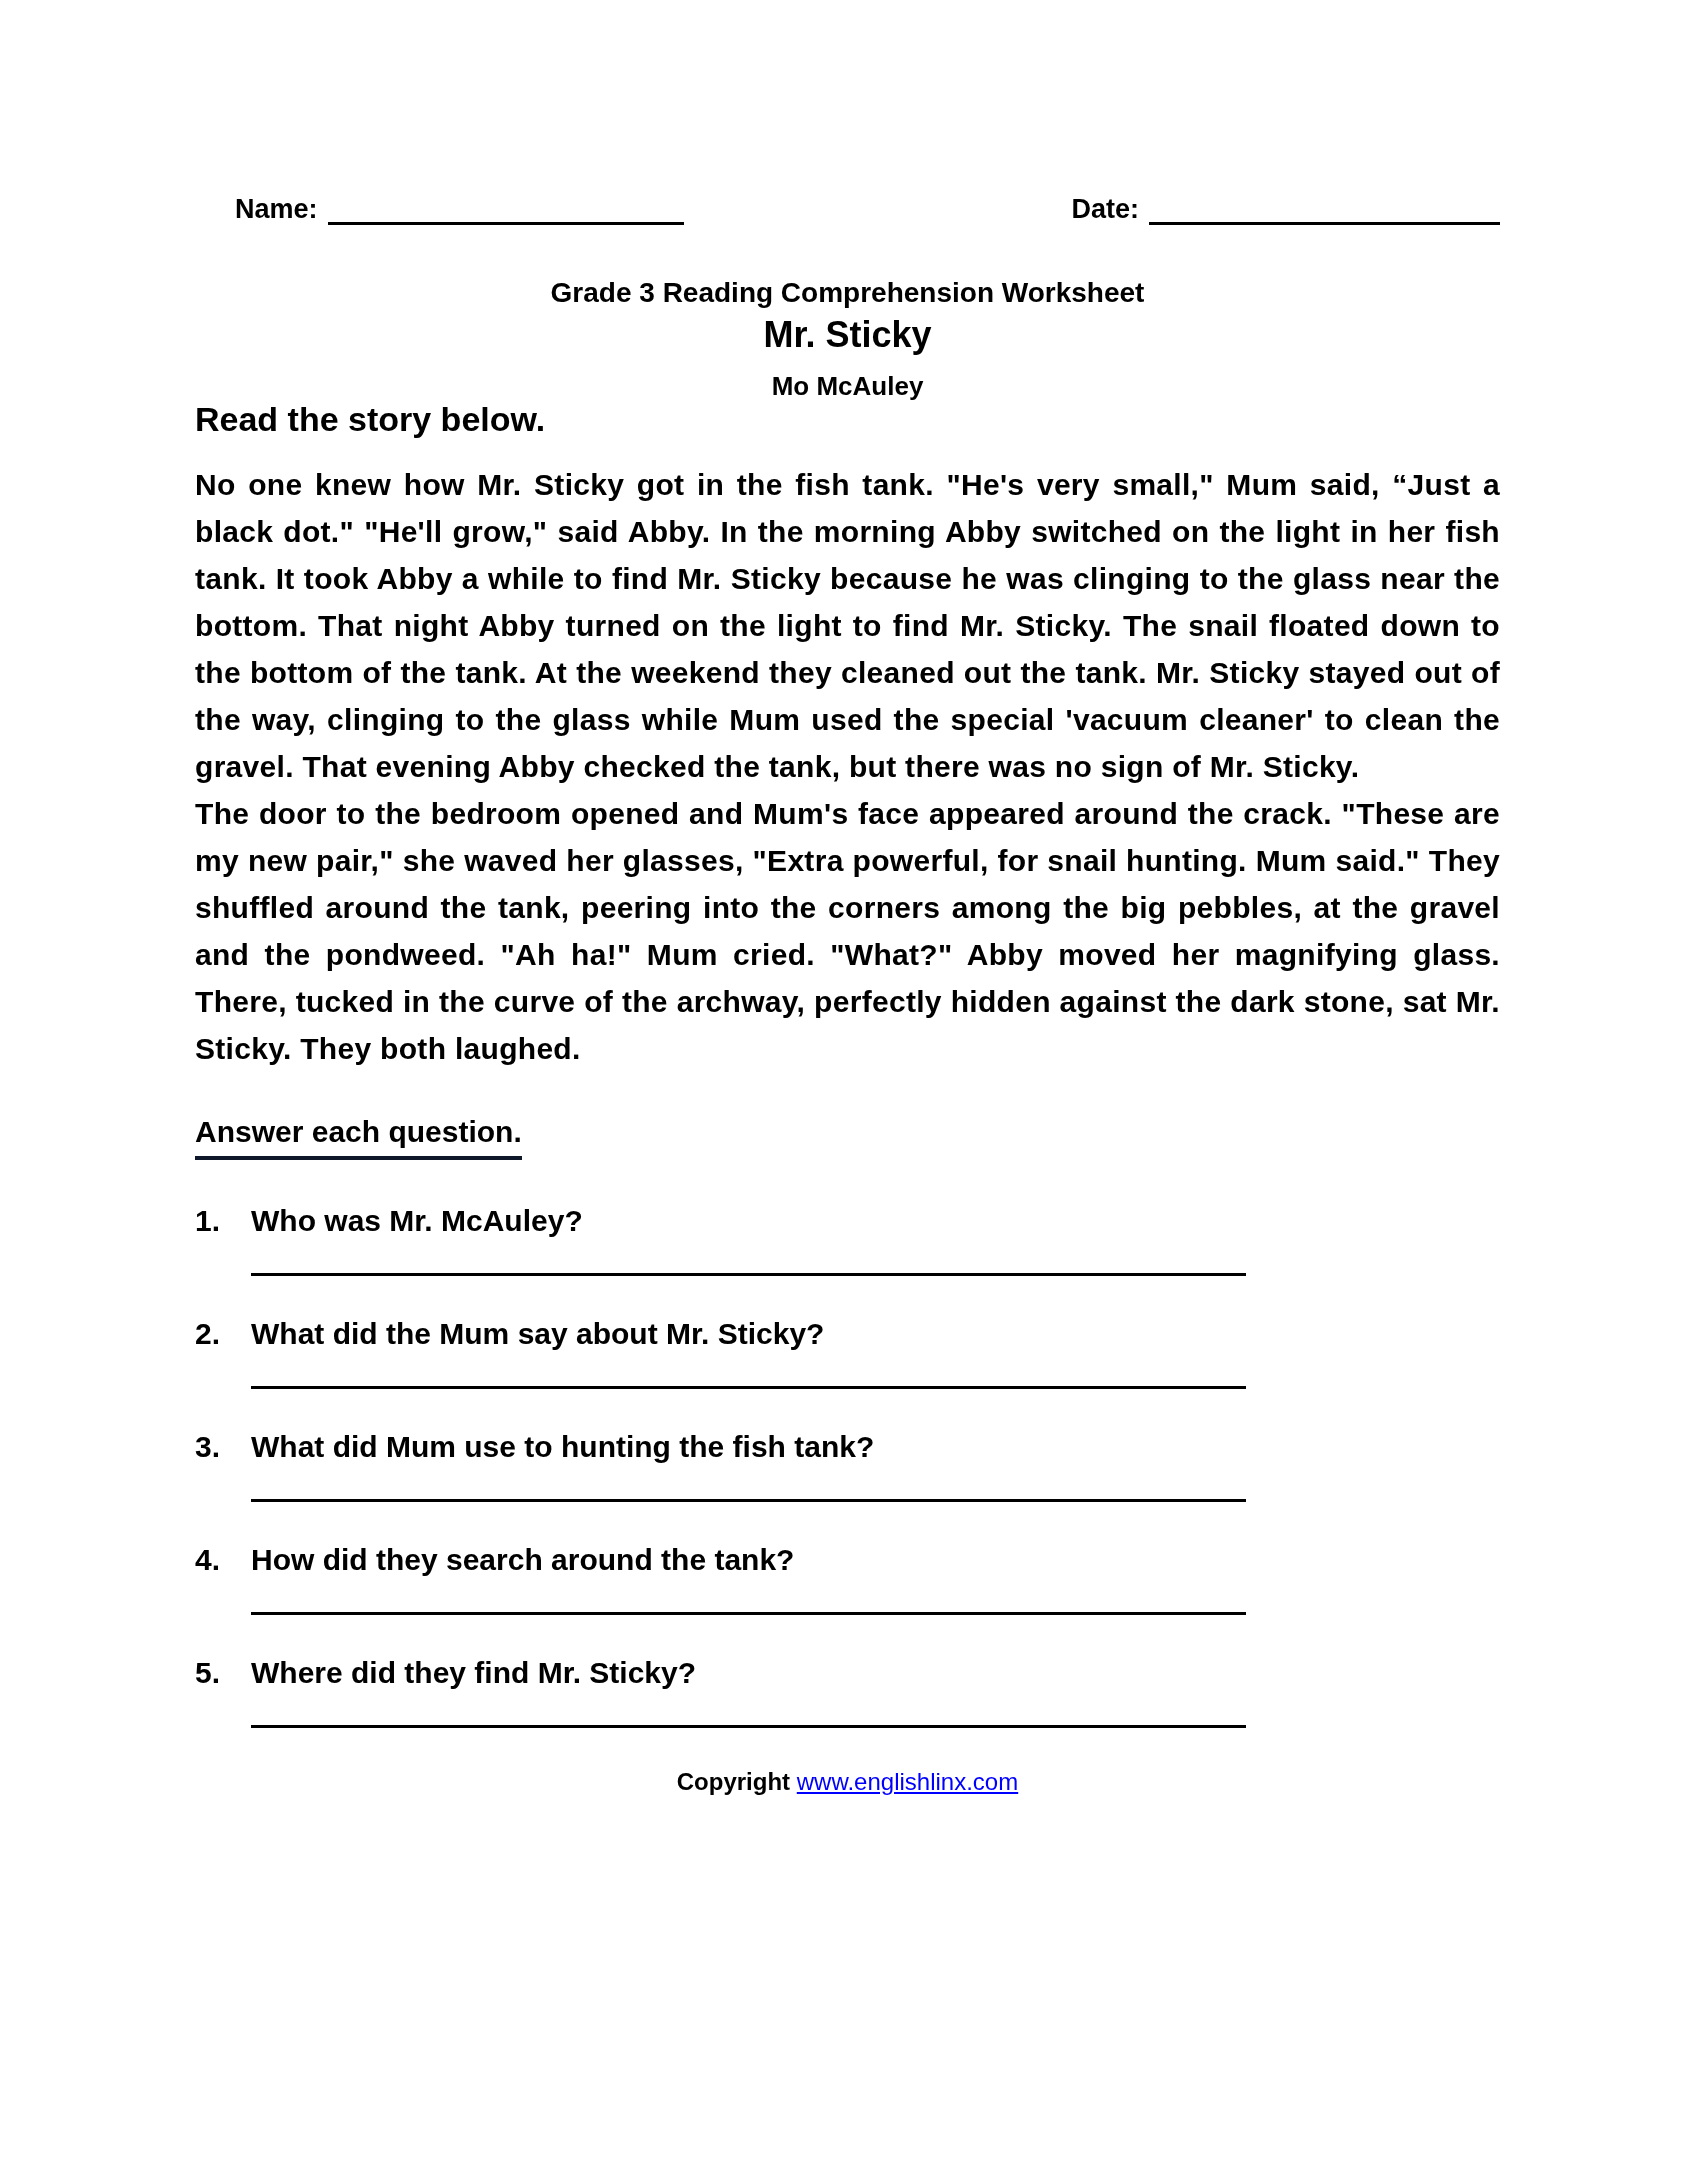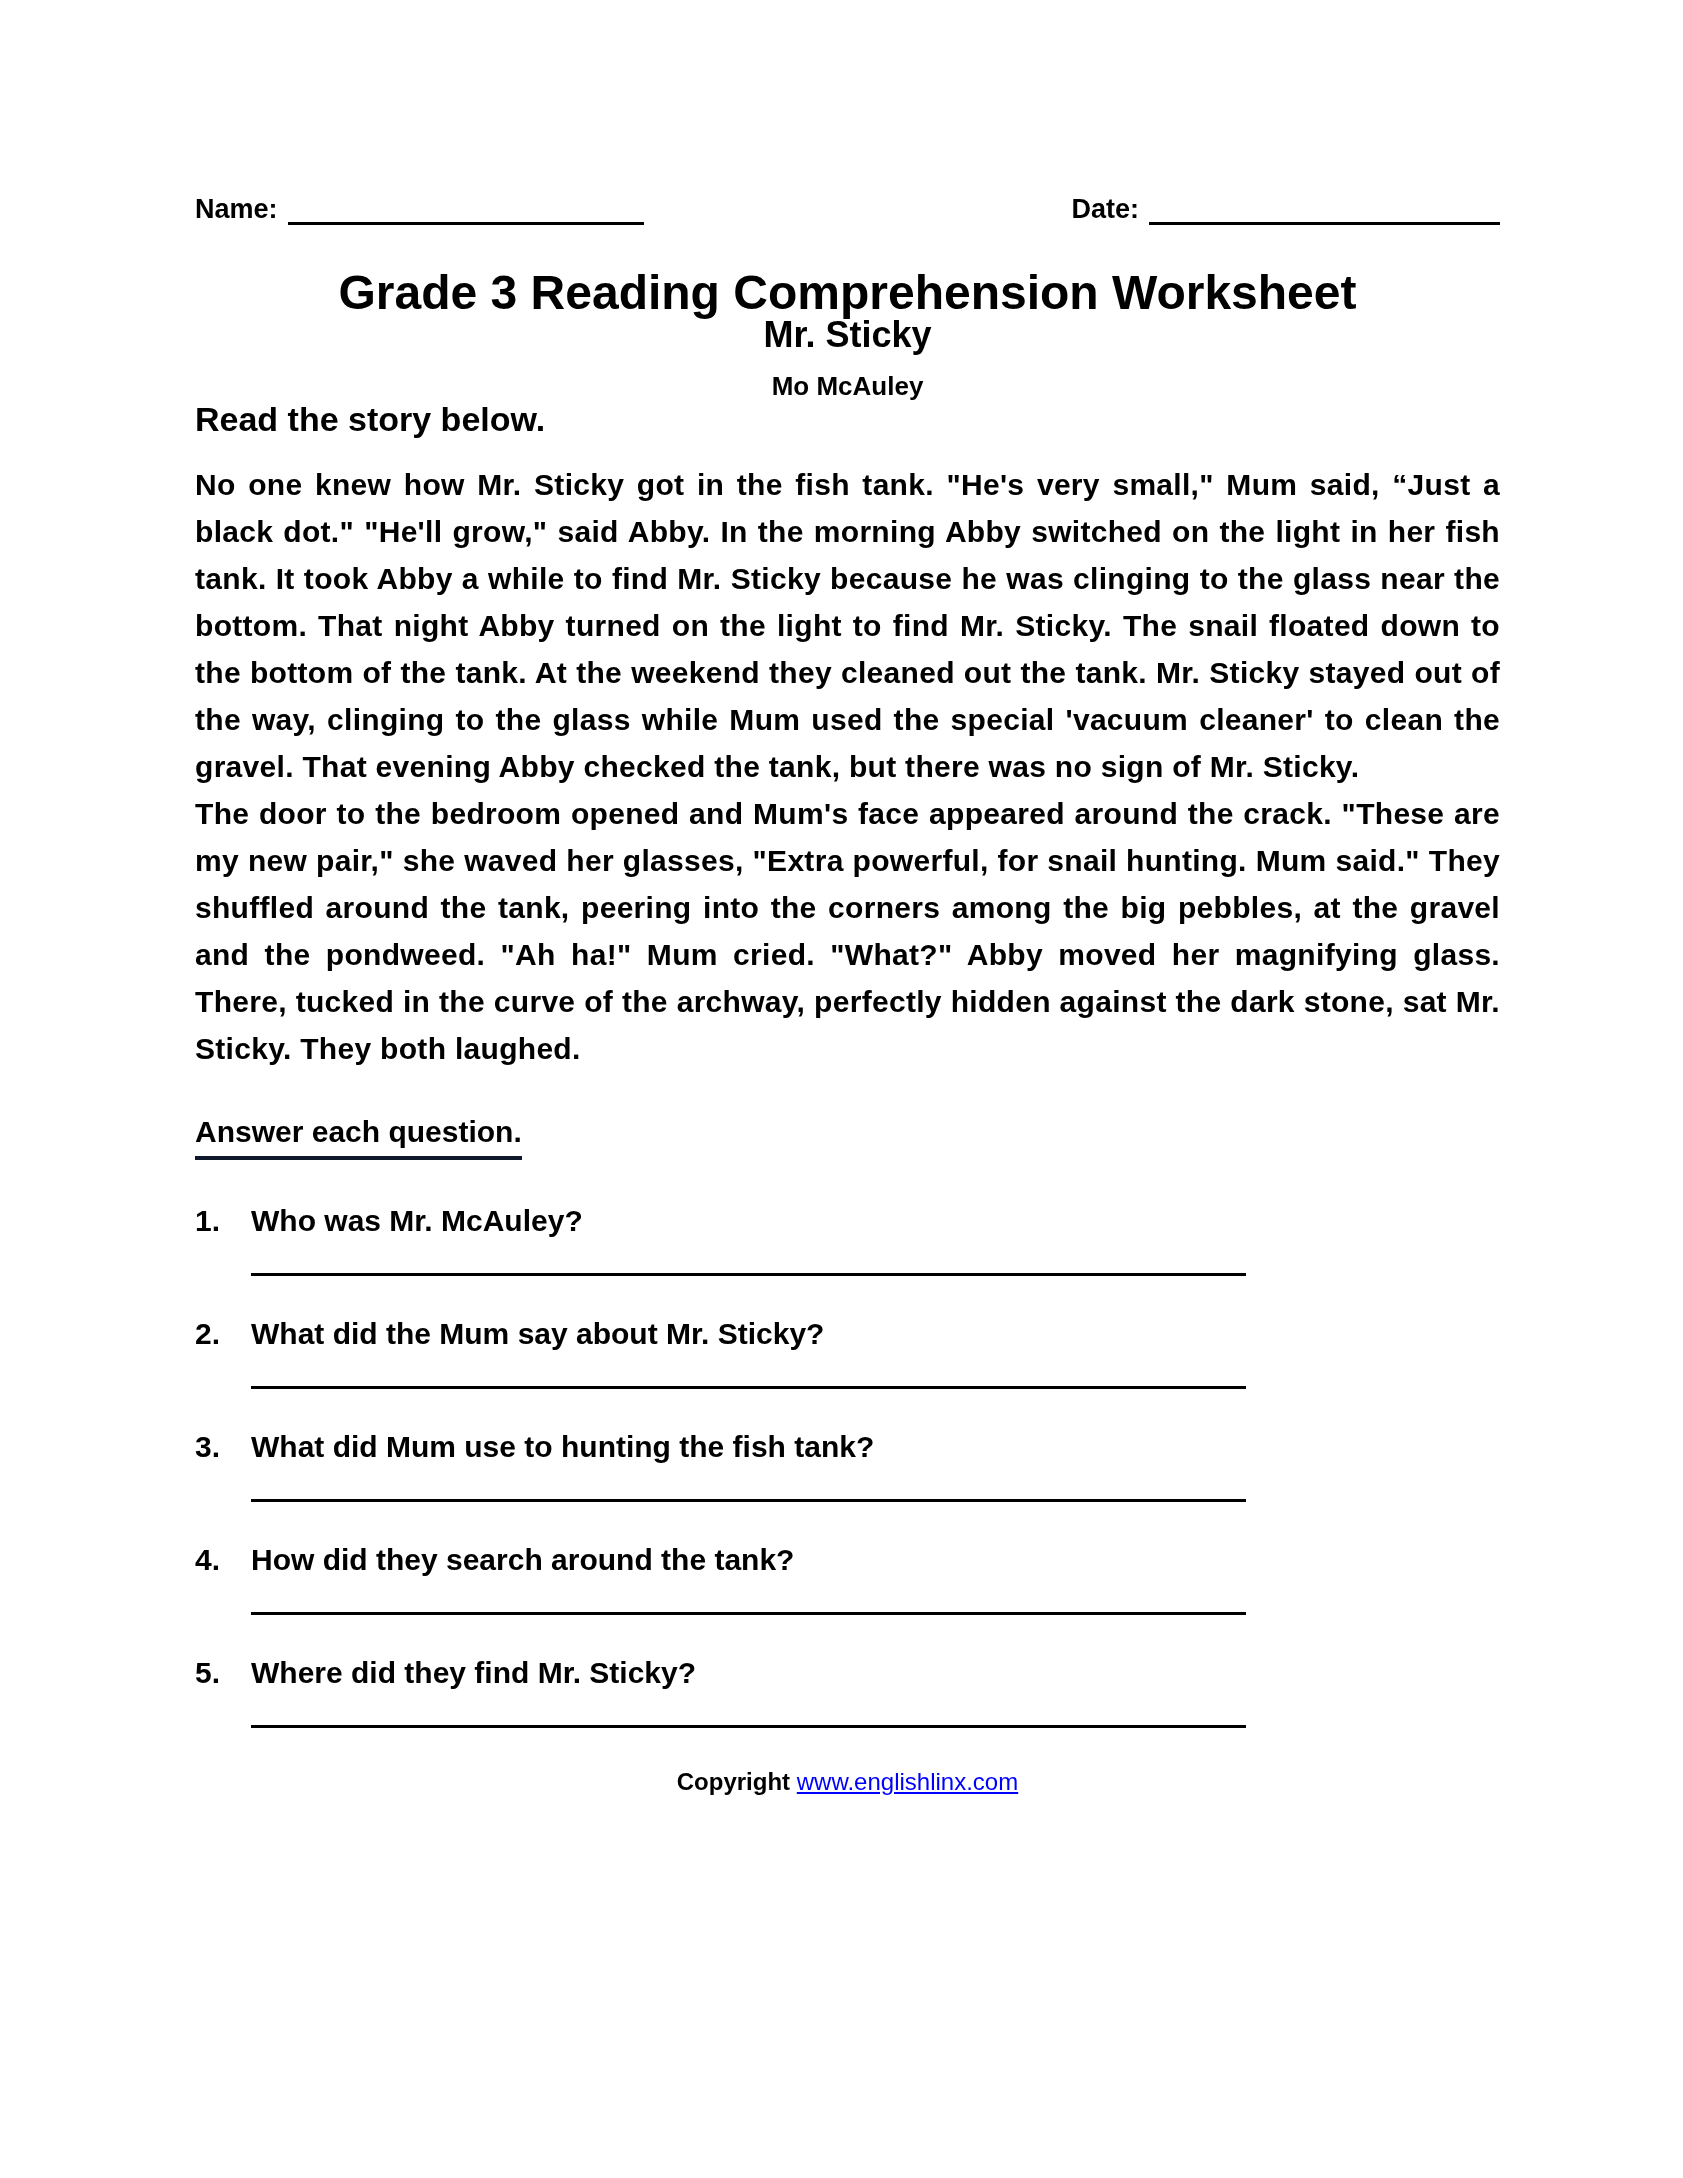--- a/index.html
+++ b/index.html
@@ -19,39 +19,40 @@
     padding: 194px 183px 40px 195px;
     overflow: hidden;
   }
 
   
   .header-row {
     display: flex;
     justify-content: space-between;
     align-items: flex-start;
     font-size: 27px;
+    margin-left: 40px;
   }
   .fill-field {
     display: flex;
     align-items: flex-end;
   }
   .fill-line {
     display: inline-block;
     border-bottom: 3px solid #000000;
     height: 26px;
     margin-left: 10px;
   }
   .name-line { width: 356px; }
   .date-line { width: 351px; }
 
   
   .page-title {
     margin-top: 46px;
     text-align: center;
-    font-size: 48px;
+    font-size: 28px;
     line-height: 44px;
   }
   .story-title {
     text-align: center;
     font-size: 36px;
     line-height: 40px;
   }
   .story-author {
     margin-top: 16px;
     text-align: center;

